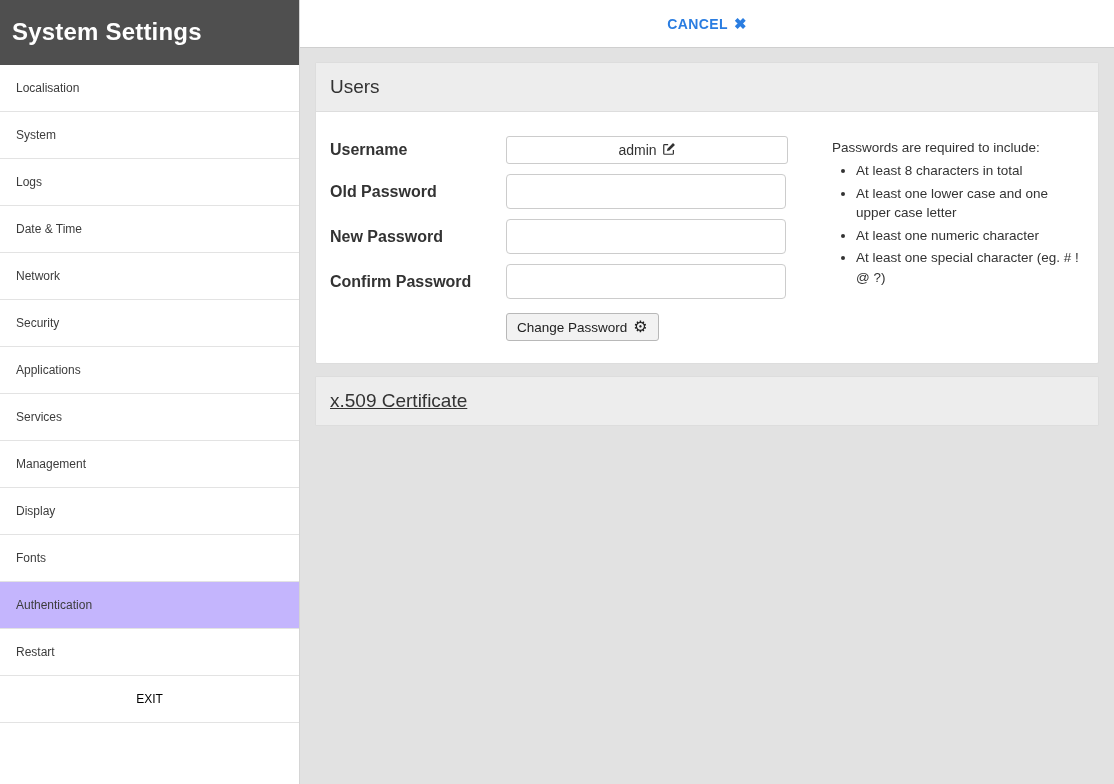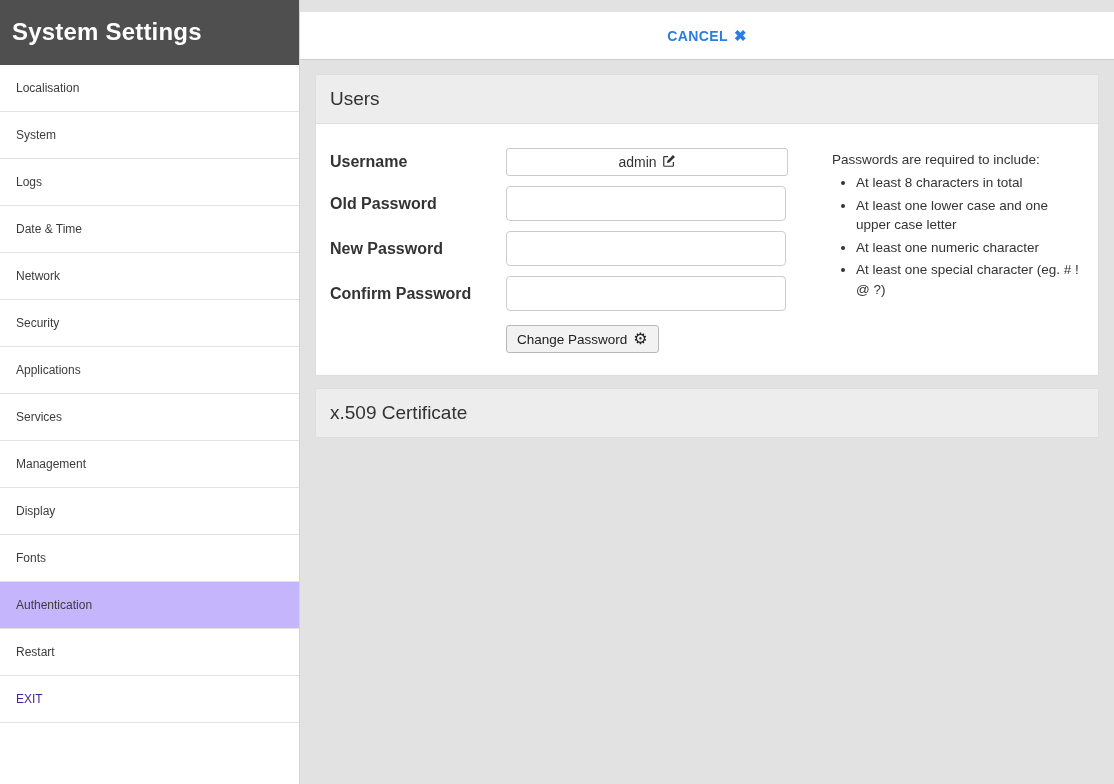--- a/index.html
+++ b/index.html
@@ -33,32 +33,31 @@
   .sidebar-nav { flex: 1; }
   .sidebar-item {
     padding: 16px 16px;
     font-size: 12px;
     color: #3c3c3c;
     border-bottom: 1px solid #e3e3e3;
     cursor: pointer;
     background: #ffffff;
   }
   .sidebar-item.active { background: #c4b5fd; }
-  .sidebar-item.link { color: #4c1d95; }
+  .sidebar-item.link { color: #000000; text-align: center; }
 
   
   .main { flex: 1; display: flex; flex-direction: column; background: #e2e2e2; }
   .topbar {
     background: #ffffff;
     height: 48px;
     border-bottom: 1px solid #cfcfcf;
     display: flex;
     align-items: center;
     justify-content: center;
-    margin-top: 12px;
   }
   .cancel-btn {
     background: none;
     border: none;
     color: #2a7de1;
     font-family: "Liberation Sans", sans-serif;
     font-size: 14px;
     font-weight: bold;
     letter-spacing: 0.4px;
     cursor: pointer;
@@ -76,21 +75,21 @@
     border-radius: 2px;
     margin-bottom: 12px;
   }
   .panel-header {
     background: #ededed;
     border-bottom: 1px solid #ddd;
     padding: 13px 14px;
     font-size: 19px;
     color: #333;
   }
-  .panel.collapsed .panel-header { border-bottom: none; }
+  .panel.collapsed .panel-header { border-bottom: none; text-decoration: underline; }
 
   .panel-body {
     padding: 24px 14px 22px 14px;
     display: flex;
     justify-content: space-between;
   }
 
   
   .form-area { display: grid; grid-template-columns: 176px auto; row-gap: 10px; align-items: center; }
   .form-label { font-size: 16px; font-weight: bold; color: #333; align-self: center; }

